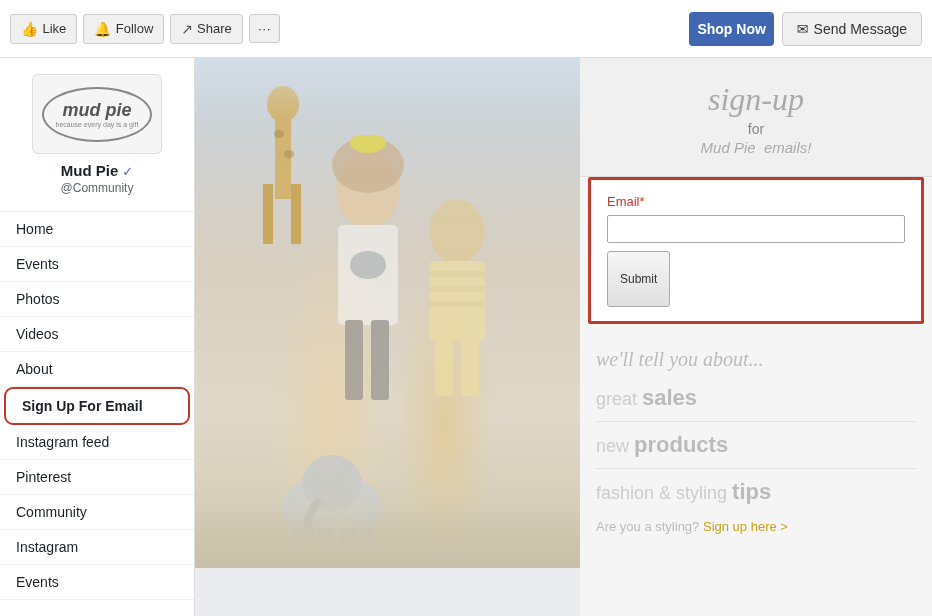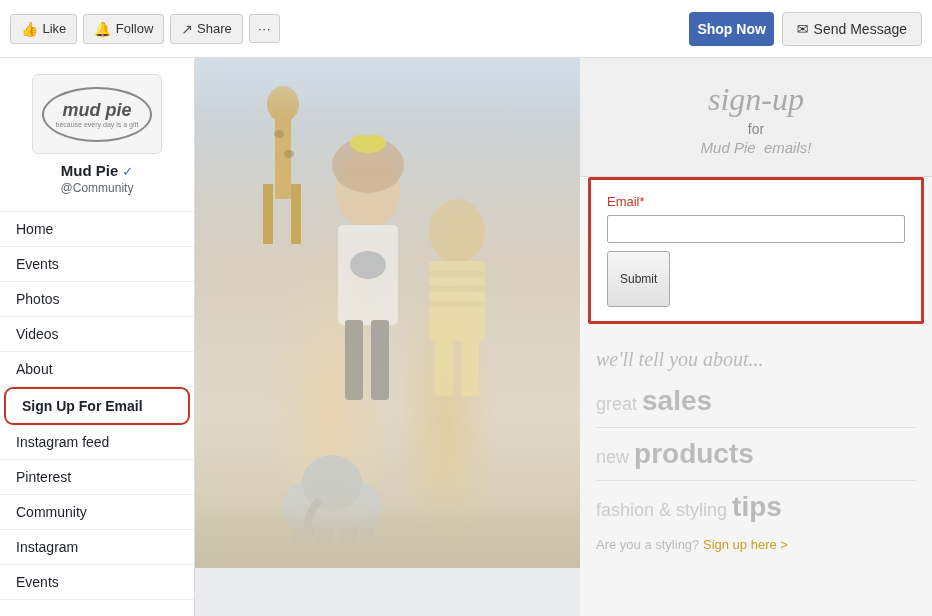--- a/index.html
+++ b/index.html
@@ -130,21 +130,21 @@
     }
 
     .promo-section {
       padding: 24px 16px; text-align: left;
     }
     .promo-intro {
       font-family: Georgia, serif; font-size: 20px; color: #bbb; font-style: italic; margin-bottom: 14px;
     }
     .promo-item { margin-bottom: 10px; }
     .promo-text-normal { font-size: 18px; color: #ccc; }
-    .promo-text-bold { font-size: 28px; font-weight: bold; color: #bbb; margin-top: 7px; }
+    .promo-text-bold { font-size: 22px; font-weight: bold; color: #bbb; margin-top: 7px; }
     .promo-divider { border: none; border-top: 1px solid #e0e0e0; margin: 10px 0; }
     .retailer-text { font-size: 13px; color: #bbb; margin-top: 14px; }
     .retailer-link { color: #c8a020; text-decoration: none; font-size: 13px; }
   </style>
 </head>
 <body>
 
 <div class="fb-wrapper">
 
   <div class="top-bar">

